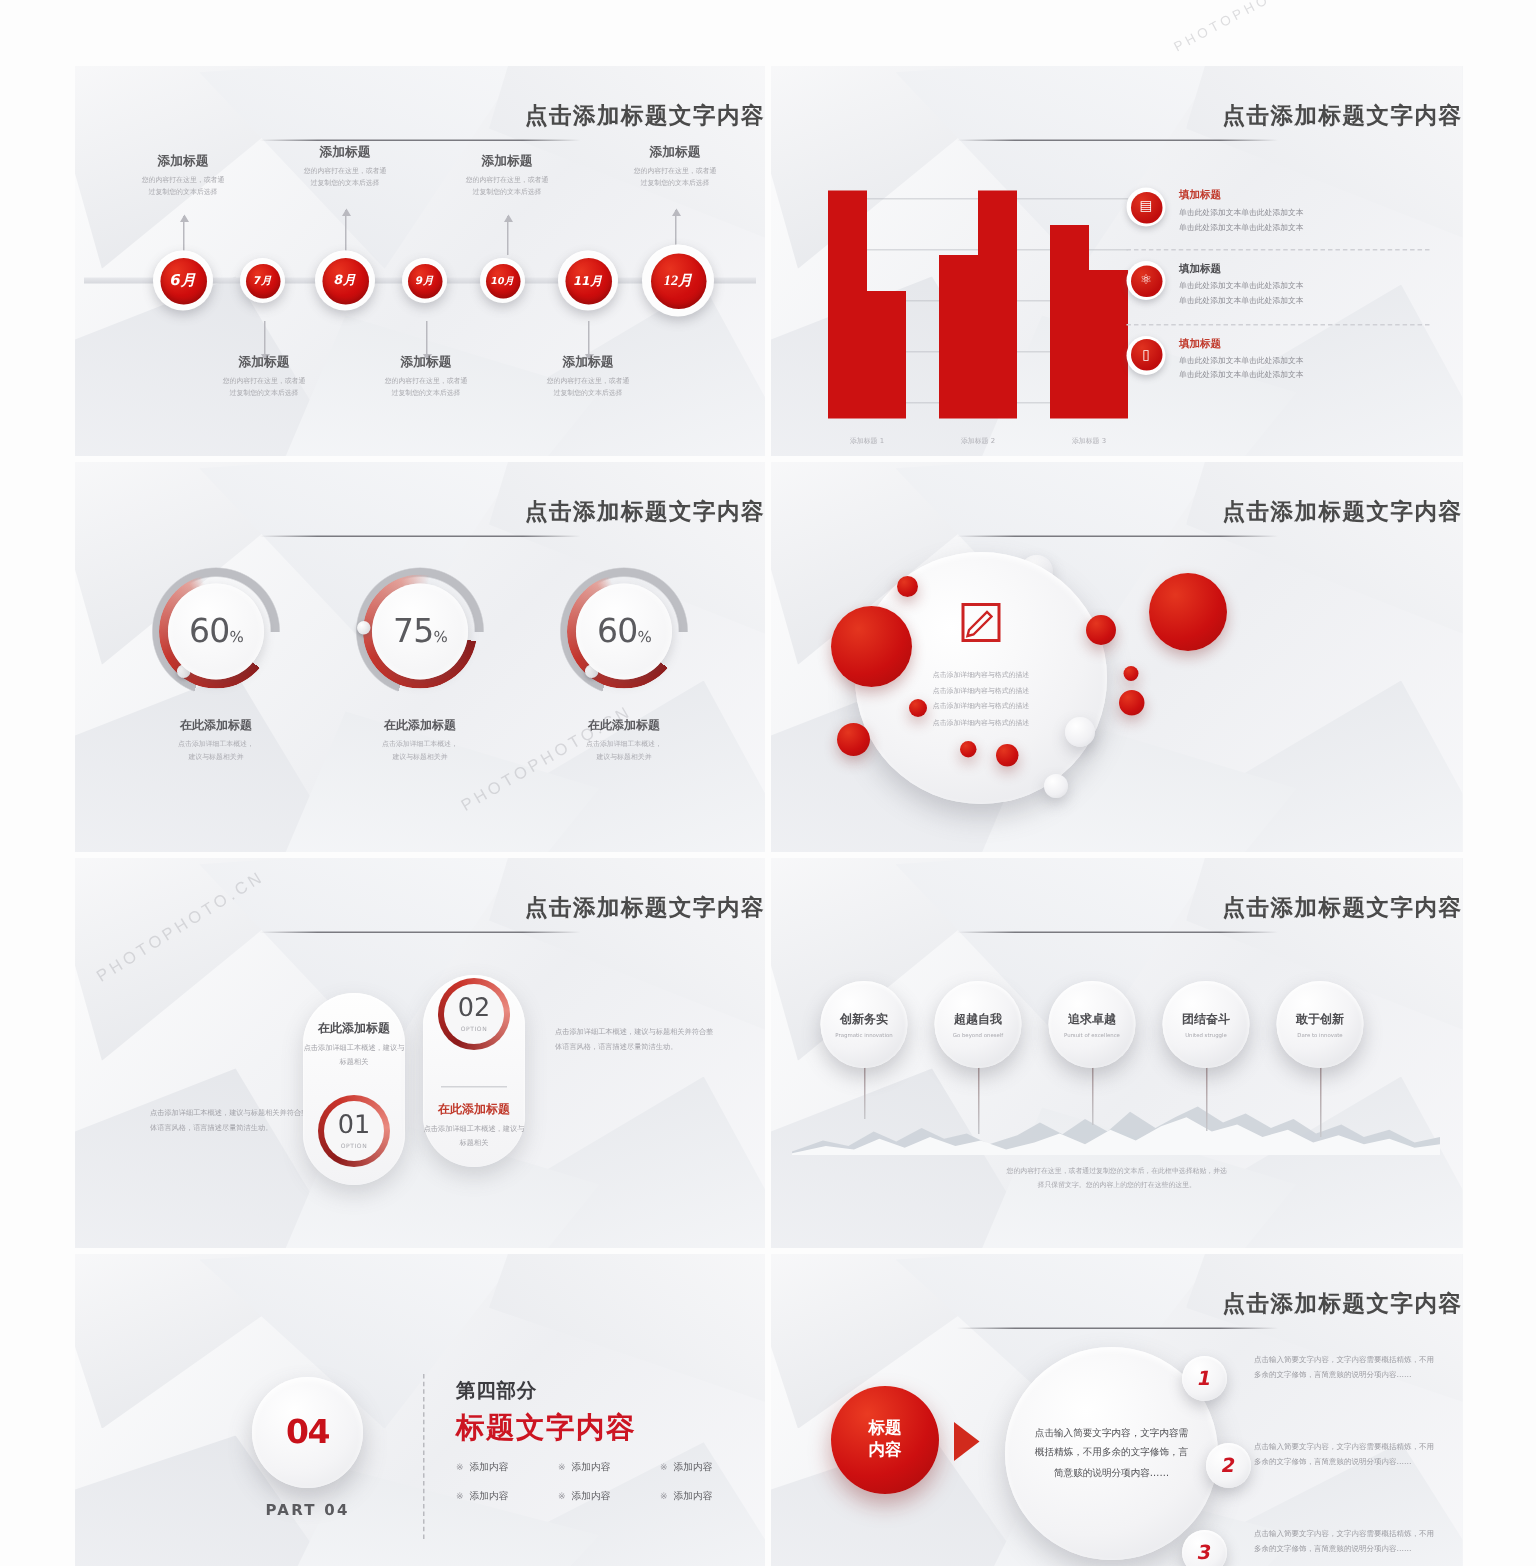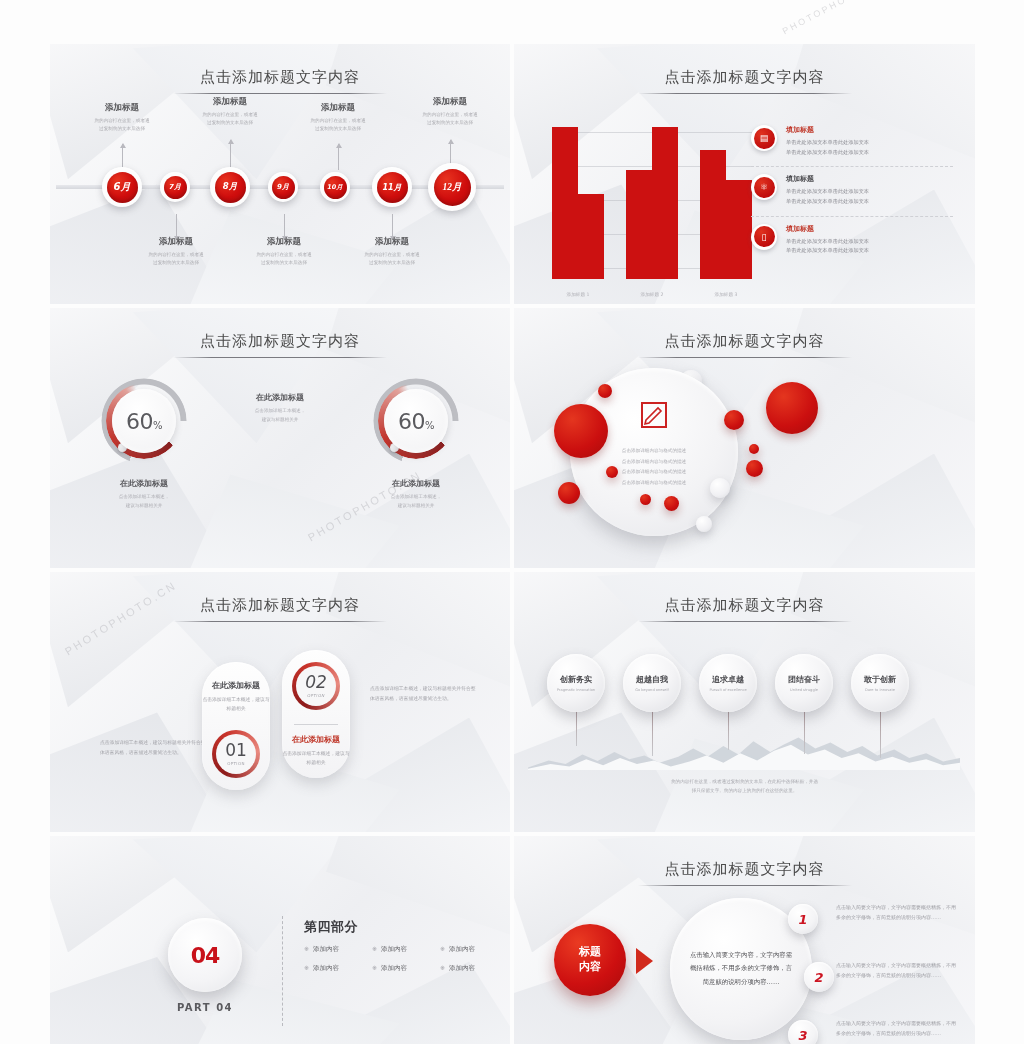--- a/index.html
+++ b/index.html
@@ -48,21 +48,21 @@
         clip-path: polygon(0 36%, 64% 0, 100% 86%, 18% 100%); }
   .t5 { right:-4%; bottom:-16%; width:46%; height:60%;
         background:linear-gradient(340deg,#f7f8fa,#e5e7eb);
         clip-path: polygon(0 58%, 72% 0, 100% 70%, 40% 100%); }
   .t6 { left:30%; bottom:-22%; width:46%; height:58%;
         background:linear-gradient(10deg,#f8f9fb,#eaecef);
         clip-path: polygon(20% 0, 100% 34%, 62% 100%, 0 66%); }
 
   .head { position:absolute; left:0; right:0; top:24px; text-align:center; z-index:3; }
   .head .ttl {
-    font-size: 15px; font-weight: 400; color:#4a4a4a; letter-spacing:1px;
+    font-size: 15px; font-weight: 700; color:#4a4a4a; letter-spacing:1px;text-align:right;
   }
   .head .rule {
     width: 214px; height:1px; margin: 6px auto 0;
     background: linear-gradient(90deg, rgba(120,120,125,0) 0%, #7a7a80 18%, #7a7a80 82%, rgba(120,120,125,0) 100%);
   }
 
   
   .tl-wrap { position:absolute; inset:0; z-index:4; }
   .tl-axis { position:absolute; left:6px; right:6px; top:141px; height:4px;
              background:linear-gradient(180deg,#e7e8ec,#d6d8dd); }
@@ -414,20 +414,30 @@
             <div class="knob" style="left:17px; bottom:12px;"></div>
             <div class="disc">
               <div class="num"><b>60</b><sub>%</sub></div>
             </div>
           </div>
           <div class="cap">在此添加标题</div>
           <div class="sub">点击添加详细工本概述，<br>建议与标题相关并</div>
         </div>
 
         <div class="donut">
+          <div class="ring">
+            <div class="bg"></div>
+            <div class="fg" style="background:conic-gradient(from 100deg, #8d1b1b 0deg, #c9342b 140deg, #e3a39c 240deg, rgba(0,0,0,0) 270deg 360deg);
+                 -webkit-mask: radial-gradient(circle, transparent 31px, #000 32px, #000 38px, transparent 39px);
+                 mask: radial-gradient(circle, transparent 31px, #000 32px, #000 38px, transparent 39px);"></div>
+            <div class="knob" style="left:1px; top:36px;"></div>
+            <div class="disc">
+              <div class="num"><b>75</b><sub>%</sub></div>
+            </div>
+          </div>
           <div class="cap">在此添加标题</div>
           <div class="sub">点击添加详细工本概述，<br>建议与标题相关并</div>
         </div>
 
         <div class="donut">
           <div class="ring">
             <div class="bg"></div>
             <div class="fg" style="background:conic-gradient(from 130deg, #8d1b1b 0deg, #c9342b 110deg, #e3a39c 200deg, rgba(0,0,0,0) 216deg 360deg);
                  -webkit-mask: radial-gradient(circle, transparent 31px, #000 32px, #000 38px, transparent 39px);
                  mask: radial-gradient(circle, transparent 31px, #000 32px, #000 38px, transparent 39px);"></div>
@@ -506,21 +516,21 @@
         <div class="cap-lbl" style="left:152px; top:108px; width:68px;">
           <div class="h">在此添加标题</div>
           <div class="p">点击添加详细工本概述，建议与标题相关</div>
         </div>
         <div class="cap-ring" style="left:162px; top:158px; width:48px; height:48px;">
           <div class="n">01</div>
           <div class="en">OPTION</div>
         </div>
 
         <div class="cap-pill" style="left:232px; top:78px; width:68px; height:128px;"></div>
-        <div class="cap-ring" style="left:242px; top:90px; width:48px; height:48px;font-style:italic;">
+        <div class="cap-ring" style="left:242px; top:80px; width:48px; height:48px;">
           <div class="n">02</div>
           <div class="en">OPTION</div>
         </div>
         <div style="position:absolute; left:244px; top:152px; width:44px; height:1px; background:#d2d3d7;"></div>
         <div class="cap-lbl" style="left:232px; top:162px; width:68px;">
           <div class="h red">在此添加标题</div>
           <div class="p">点击添加详细工本概述，建议与标题相关</div>
         </div>
 
         <div class="side-p" style="left:320px; top:112px;">
@@ -595,20 +605,21 @@
           <i class="t6"></i>
       </div>
       <div class="cover">
         <div class="cov-circ">
           <span>04</span>
         </div>
         <div class="cov-part">PART 04</div>
         <div class="cov-div"></div>
         <div class="cov-body">
           <div class="l1">第四部分</div>
+          <div class="l2">标题文字内容</div>
           <div class="cov-grid">
             <span>添加内容</span>
             <span>添加内容</span>
             <span>添加内容</span>
             <span>添加内容</span>
             <span>添加内容</span>
             <span>添加内容</span>
           </div>
         </div>
       </div>

